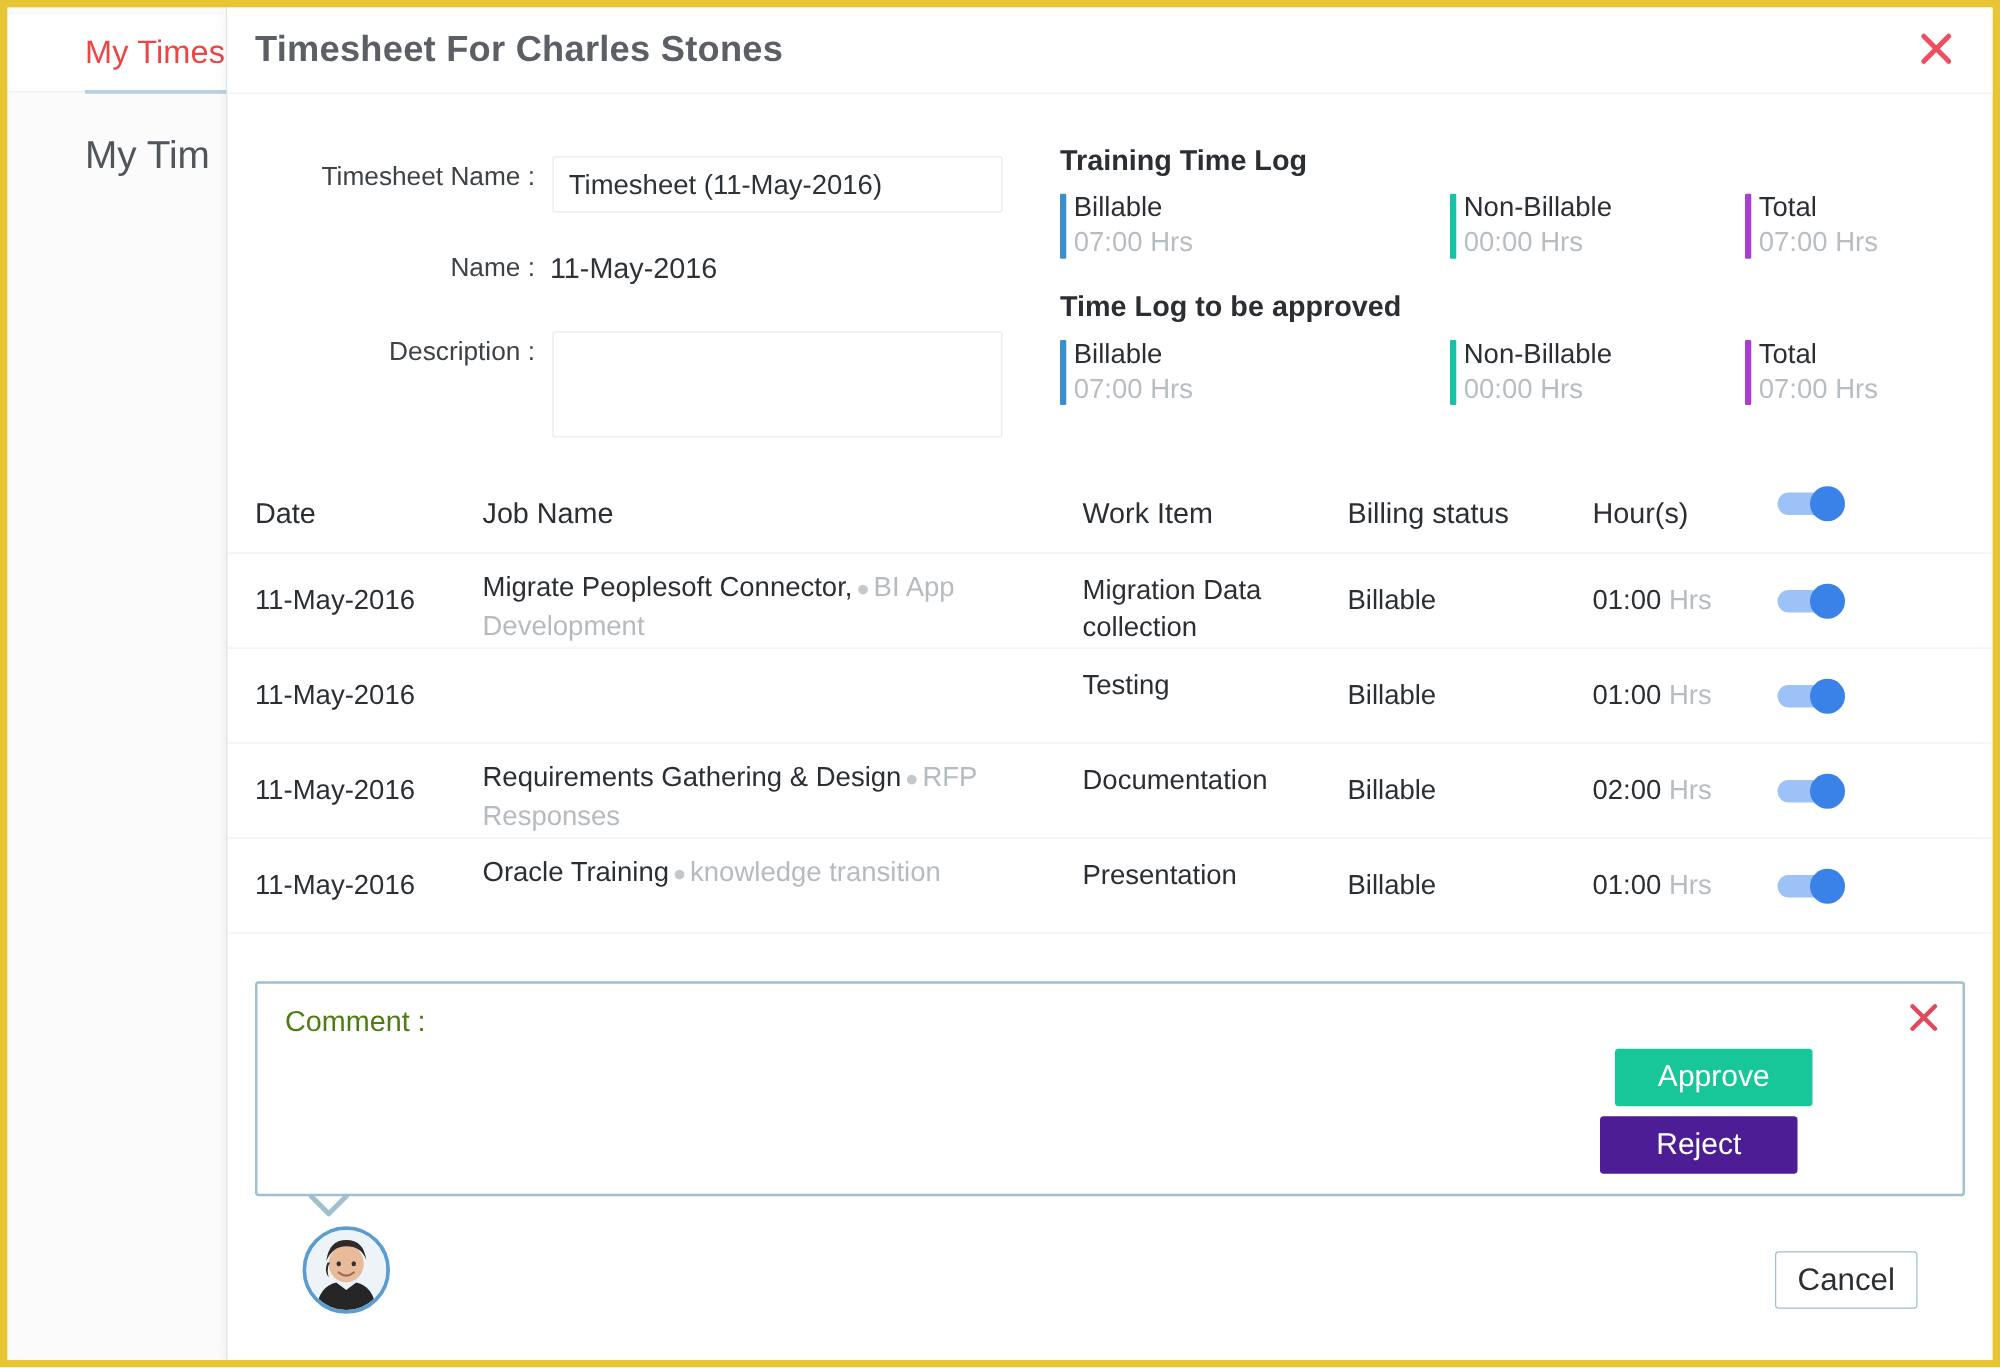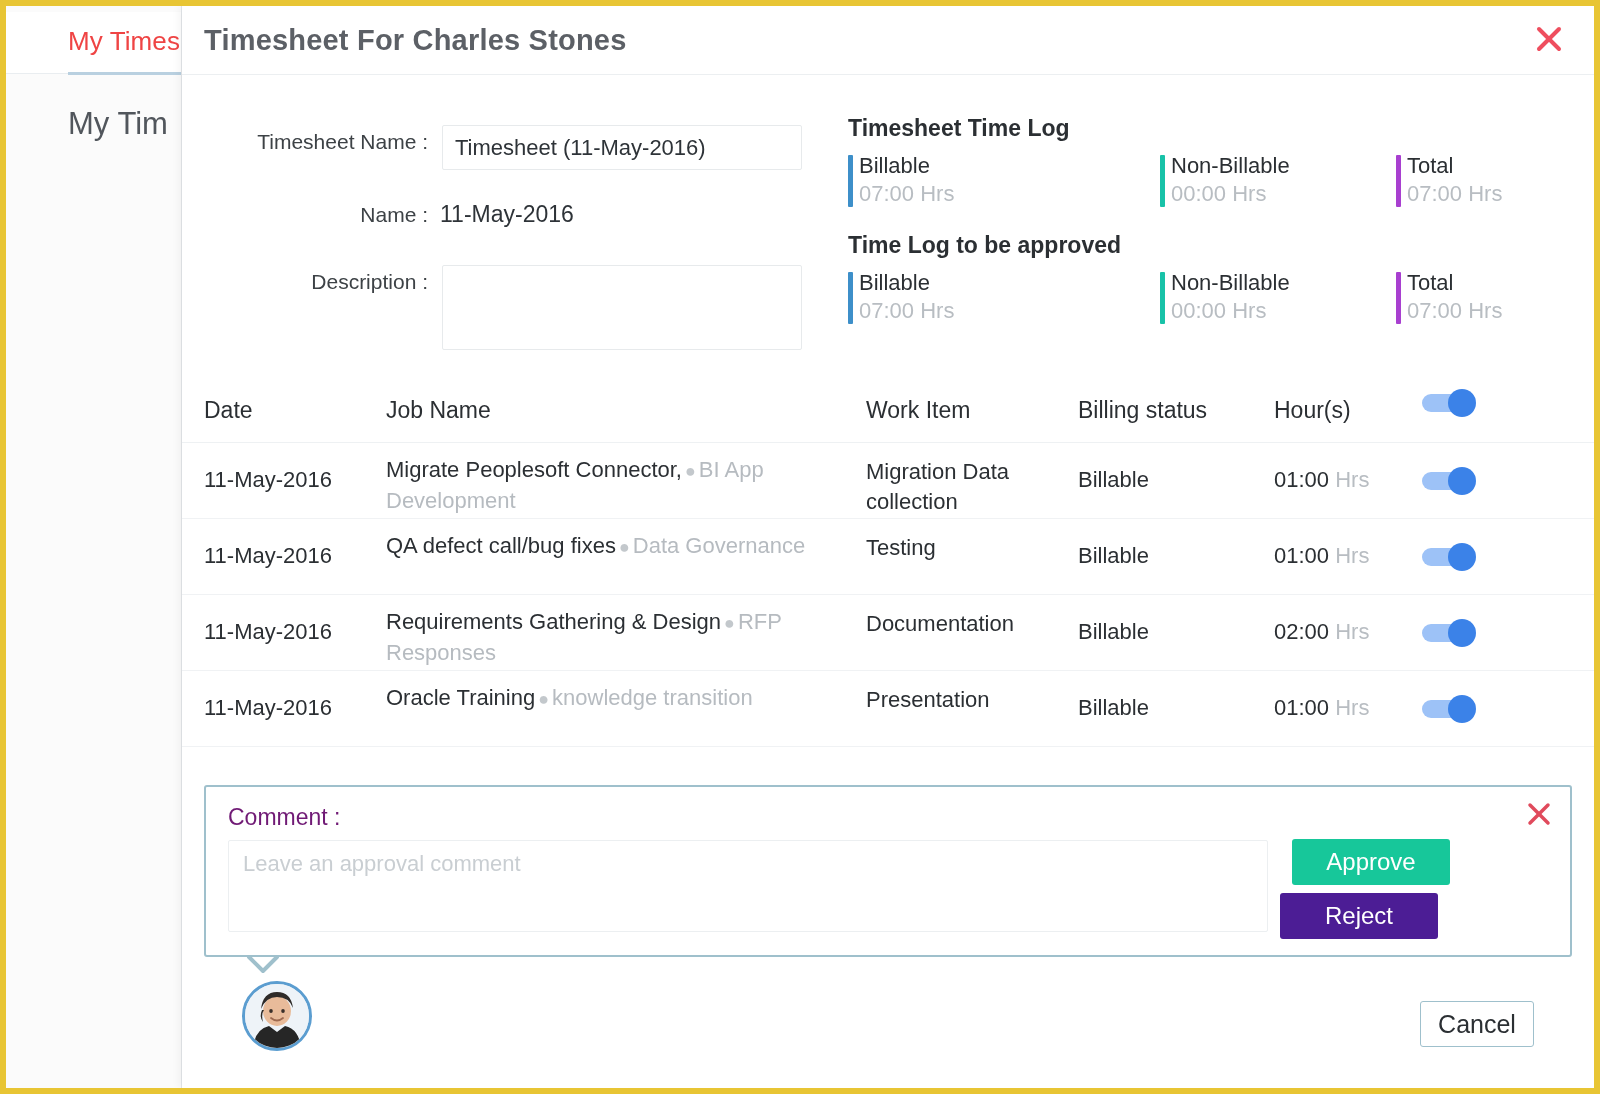--- a/index.html
+++ b/index.html
@@ -277,21 +277,21 @@
     width: 1368px;
     height: 172px;
     background: #ffffff;
     border: 2px solid #9fc0cc;
     border-radius: 3px;
   }
   .comment-label {
     position: absolute;
     left: 22px; top: 17px;
     font-size: 23px;
-    color: #701a75;
+    color: #4d7c0f;
     white-space: nowrap;
   }
   .comment-input {
     position: absolute;
     left: 22px; top: 53px;
     width: 1040px; height: 92px;
     border: 1px solid #eceff1;
     border-radius: 2px;
     background: #fff;
     resize: none;
@@ -384,21 +384,21 @@
       <div class="fld-label lbl-name">Timesheet Name :</div>
       <input class="input-box inp-name" value="Timesheet (11-May-2016)" style="">
 
       <div class="fld-label lbl-date">Name :</div>
       <div class="date-value">11-May-2016</div>
 
       <div class="fld-label lbl-desc">Description :</div>
       <textarea class="txt-desc" placeholder="" style=""></textarea>
 
       <div class="summary" id="summary-host">
-          <div class="sum-heading">Timesheet Time Log</div>
+          <div class="sum-heading">Training Time Log</div>
           <div class="sum-row">
             <div class="sum-cell c0">
               <div class="sum-bar" style="background:#3d8fc9"></div>
               <div class="sum-label">Billable</div>
               <div class="sum-value">07:00 Hrs</div>
             </div>
             <div class="sum-cell c1">
               <div class="sum-bar" style="background:#18c2a8"></div>
               <div class="sum-label">Non-Billable</div>
               <div class="sum-value">00:00 Hrs</div>
@@ -449,21 +449,20 @@
             <div class="cell c-work">Migration Data collection</div>
             <div class="cell c-bill">Billable</div>
             <div class="cell c-hrs"><span>01:00</span> <span class="hrs-unit">Hrs</span></div>
             <div class="toggle">
               <div class="track"></div>
               <div class="knob"></div>
             </div>
           </div>
           <div class="row">
             <div class="cell c-date">11-May-2016</div>
-            <div class="cell c-job"><span>QA defect call/bug fixes</span><span class="job-dot">●</span><span class="job-sub">Data Governance</span></div>
             <div class="cell c-work">Testing</div>
             <div class="cell c-bill">Billable</div>
             <div class="cell c-hrs"><span>01:00</span> <span class="hrs-unit">Hrs</span></div>
             <div class="toggle">
               <div class="track"></div>
               <div class="knob"></div>
             </div>
           </div>
           <div class="row">
             <div class="cell c-date">11-May-2016</div>
@@ -485,21 +484,20 @@
             <div class="toggle">
               <div class="track"></div>
               <div class="knob"></div>
             </div>
           </div>
         </div>
     </div>
 
     <div class="comment-panel">
       <div class="comment-label">Comment :</div>
-      <textarea class="comment-input" placeholder="Leave an approval comment" style=""></textarea>
       <div class="comment-close">
         <svg width="30" height="30" viewBox="0 0 30 30">
           <line x1="6" y1="6" x2="24" y2="24" stroke="#e04a5c" stroke-width="3.5" stroke-linecap="round"></line>
           <line x1="24" y1="6" x2="6" y2="24" stroke="#e04a5c" stroke-width="3.5" stroke-linecap="round"></line>
         </svg>
       </div>
       <button class="btn-approve">Approve</button>
       <button class="btn-reject">Reject</button>
     </div>
 

